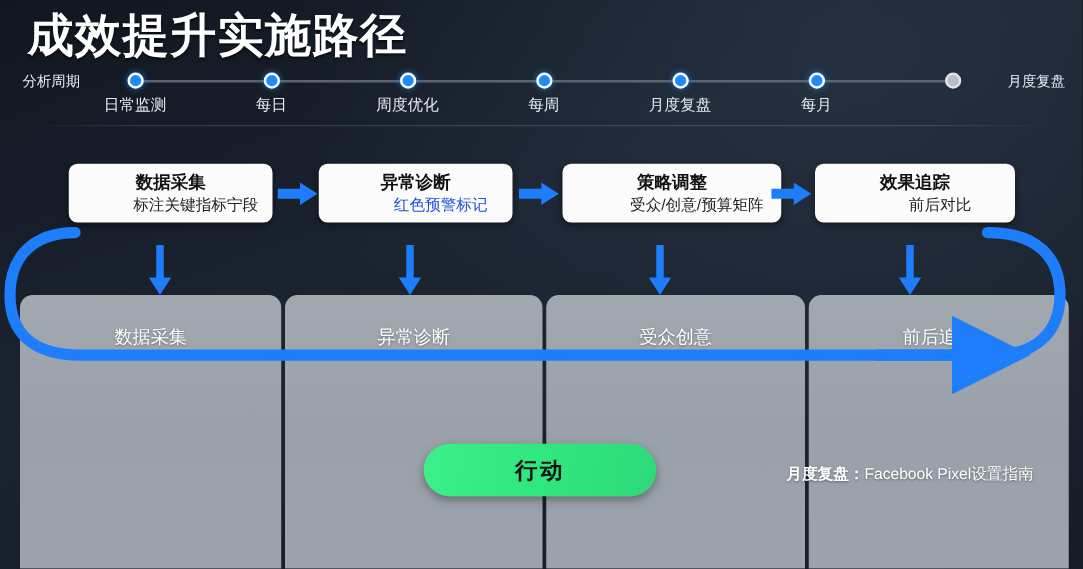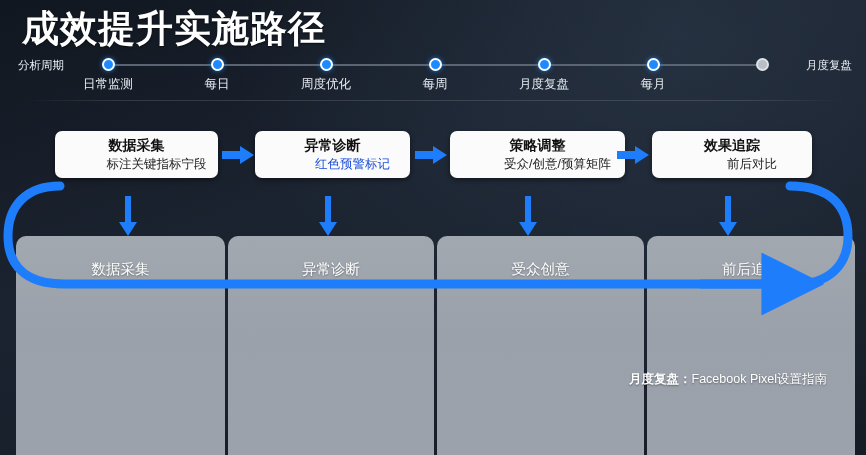--- a/index.html
+++ b/index.html
@@ -203,20 +203,23 @@
     </defs>
     <path d="M 790 6
              C 830 6, 848 26, 848 56
              C 848 86, 828 104, 796 104
              L 64 104
              C 24 104, 8 84, 8 56
              C 8 26, 26 6, 60 6" fill="none" stroke="#1d7dfb" stroke-width="9" stroke-linecap="round"></path>
     <path d="M 700 104 L 792 104" fill="none" stroke="#1d7dfb" stroke-width="9" marker-end="url(#loopHead)"></path>
   </svg>
 
+  <div id="pill">
+    <span>行动</span>
+  </div>
 
   <div id="resource">
     <div>
       <span class="lead">月度复盘：</span><span>Facebook Pixel设置指南</span>
     </div>
   </div>
 
 </div>
 
 </body></html>

